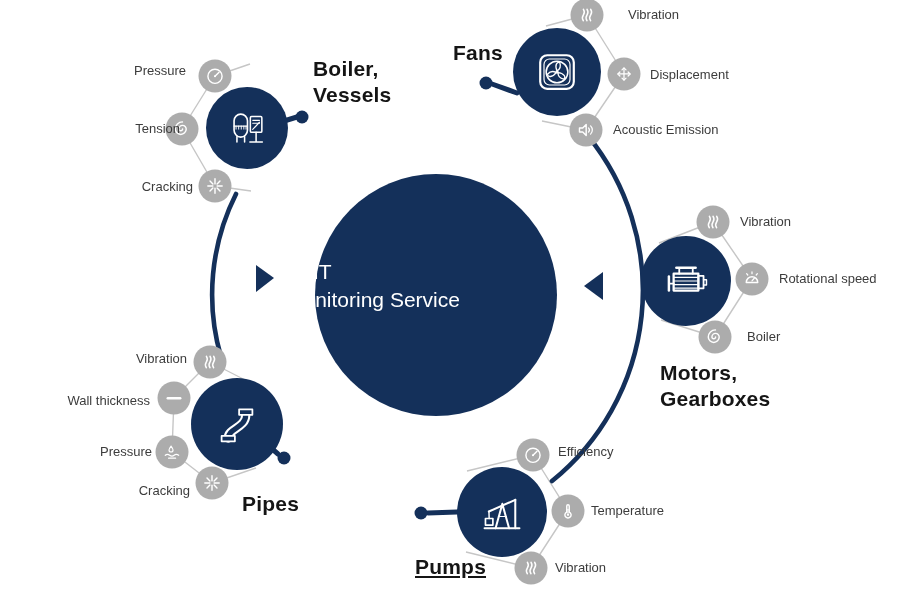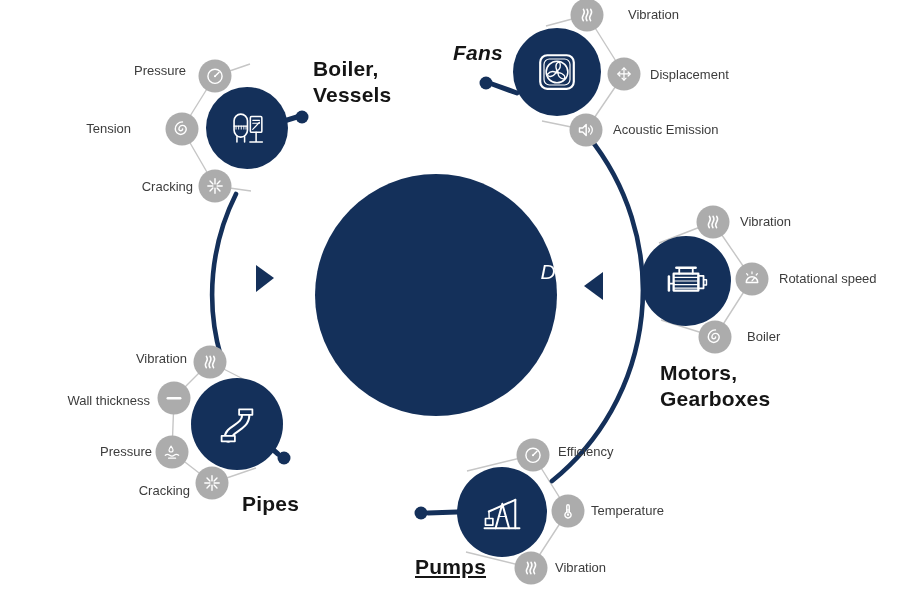--- a/index.html
+++ b/index.html
@@ -10,22 +10,22 @@
   #diagram{position:absolute;left:0;top:0;}
   .metric-label{
     position:absolute;font-size:13px;color:var(--label-color,#3C3C3C);
     white-space:nowrap;line-height:18px;
   }
   .node-title{
     position:absolute;font-size:21px;font-weight:bold;color:var(--title-color,#151515);
     line-height:26px;white-space:pre-line;letter-spacing:.2px;
   }
   .center-label{
-    position:absolute;left:286px;top:258px;width:300px;text-align:right;
-    color:#fff;font-size:21px;line-height:28px;font-style:italic;
+    position:absolute;left:286px;top:258px;width:300px;text-align:left;
+    color:#fff;font-size:21px;line-height:28px;
   }
 </style>
 </head>
 <body>
 
 <div class="stage">
   <svg id="diagram" width="900" height="593" viewBox="0 0 900 593">
       <polyline points="250,64 215,76 182,129 215,186 251,191" fill="none" stroke="#C6C6C6" stroke-width="1.4" stroke-linejoin="round"></polyline>
       <polyline points="546,26 587,15 624,74 586,130 542,121" fill="none" stroke="#C6C6C6" stroke-width="1.4" stroke-linejoin="round"></polyline>
       <polyline points="659,243 713,222 752,279 715,337 661,320" fill="none" stroke="#C6C6C6" stroke-width="1.4" stroke-linejoin="round"></polyline>
@@ -173,30 +173,31 @@
         <path d="M11 5.8 c1.5 2.1 2.1 3 2.1 4.1 a2.1 2.1 0 1 1 -4.2 0 c0 -1.1 0.6 -2 2.1 -4.1 Z" stroke-width="1.2"></path>
         <path d="M8.4 18.4 h7.4" stroke-width="1.2"></path>
       </g>
       <circle cx="212" cy="483" r="16.5" fill="#ACACAC"></circle>
       <g transform="translate(200.5 471.5) scale(0.958)" fill="none" stroke="#FFFFFF" stroke-width="1.5" stroke-linecap="round" stroke-linejoin="round">
         <path d="M12 4.5 V9.8 M12 14.2 V19.5 M4.5 12 H9.8 M14.2 12 H19.5 M6.8 6.8 L9.8 9.8 M14.2 14.2 L17.2 17.2 M17.2 6.8 L14.2 9.8 M9.8 14.2 L6.8 17.2"></path>
       </g>
     </svg>
   <div class="center-label">
     <div>DMT</div>
+    <div>Monitoring Service</div>
   </div>
 <div class="metric-label" style="top: 62px; right: 714px; margin-left: 20px;">Pressure</div>
-    <div class="metric-label" style="top: 120px; right: 769px;">Tension</div>
+    <div class="metric-label" style="top: 120px; right: 720px;">Tension</div>
     <div class="metric-label" style="top: 178px; right: 707px;">Cracking</div>
     <div class="node-title" style="left: 313px; top: 56px;">Boiler,
 Vessels</div>
     <div class="metric-label" style="top: 6px; left: 628px;">Vibration</div>
     <div class="metric-label" style="top: 66px; left: 650px;">Displacement</div>
     <div class="metric-label" style="top: 121px; left: 613px;">Acoustic Emission</div>
-    <div class="node-title" style="left: 453px; top: 40px; font-style: italic;">Fans</div>
+    <div class="node-title" style="left: 453px; top: 40px;">Fans</div>
     <div class="metric-label" style="top: 213px; left: 740px;">Vibration</div>
     <div class="metric-label" style="top: 270px; left: 779px;">Rotational speed</div>
     <div class="metric-label" style="top: 328px; left: 747px;">Boiler</div>
     <div class="node-title" style="left: 660px; top: 360px;">Motors,
 Gearboxes</div>
     <div class="metric-label" style="top: 443px; left: 558px;">Efficiency</div>
     <div class="metric-label" style="top: 502px; left: 591px;">Temperature</div>
     <div class="metric-label" style="top: 559px; left: 555px;">Vibration</div>
     <div class="node-title" style="left: 415px; top: 554px; text-decoration: underline;">Pumps</div>
     <div class="metric-label" style="top: 350px; right: 713px;">Vibration</div>

